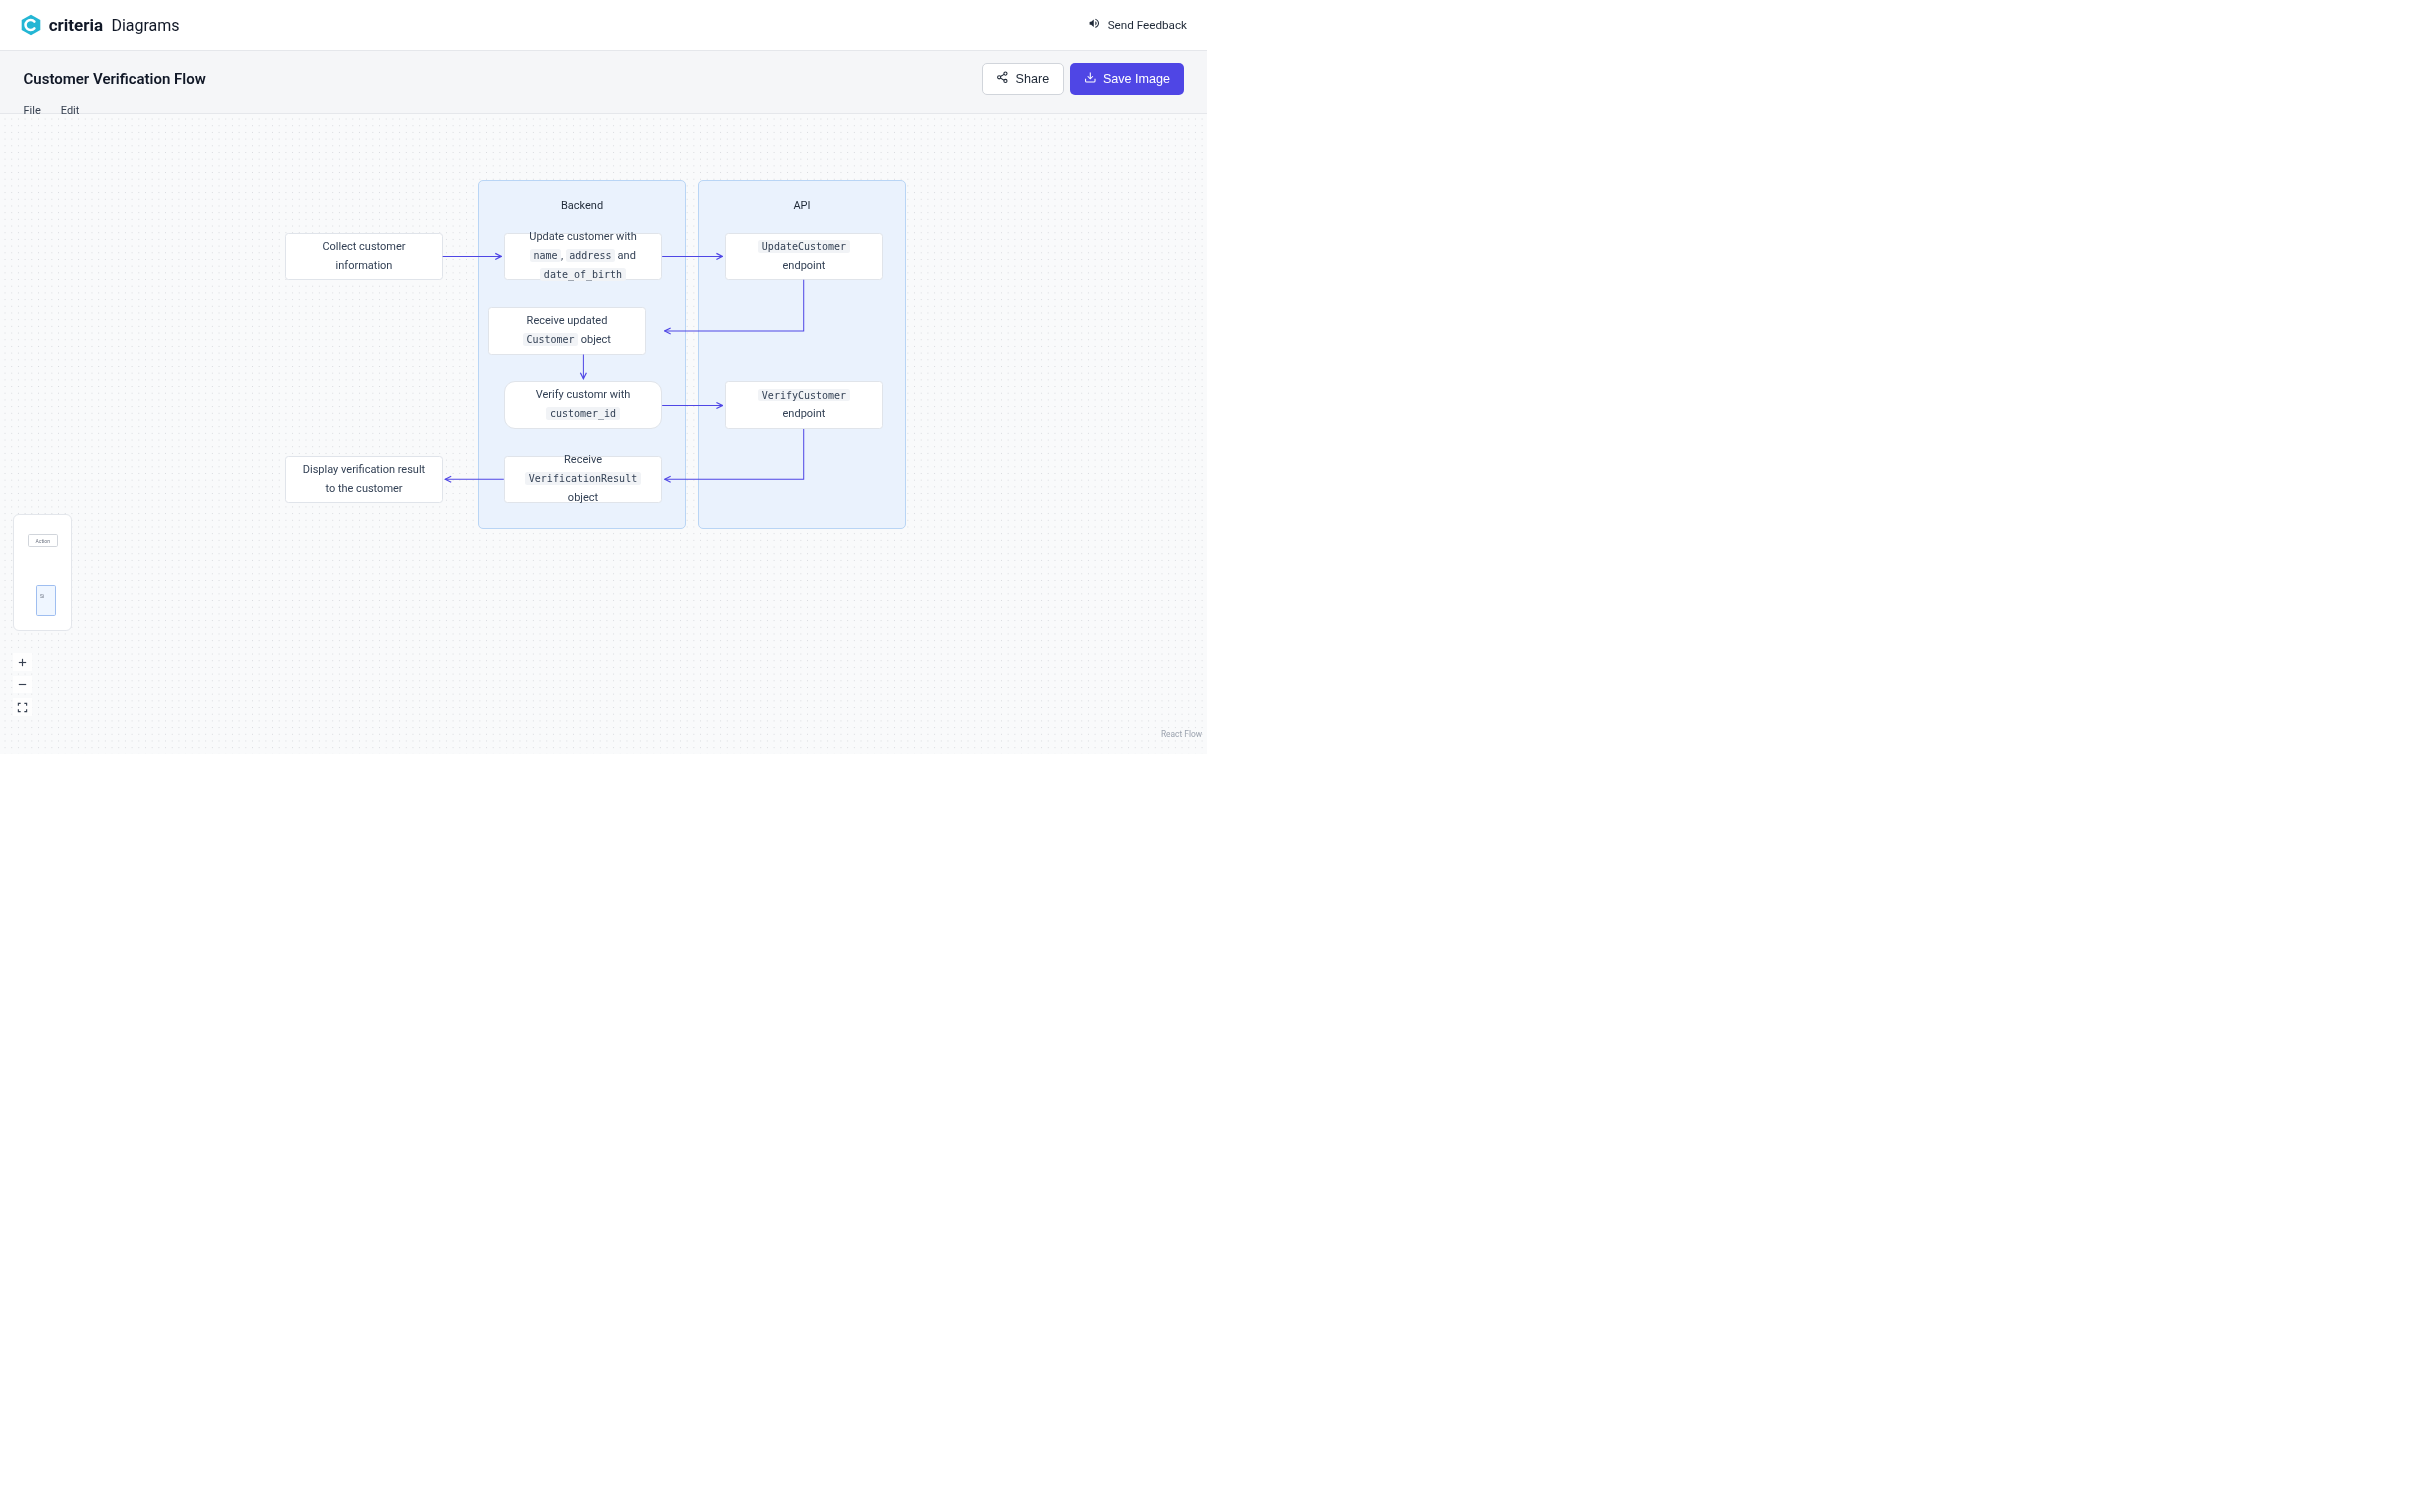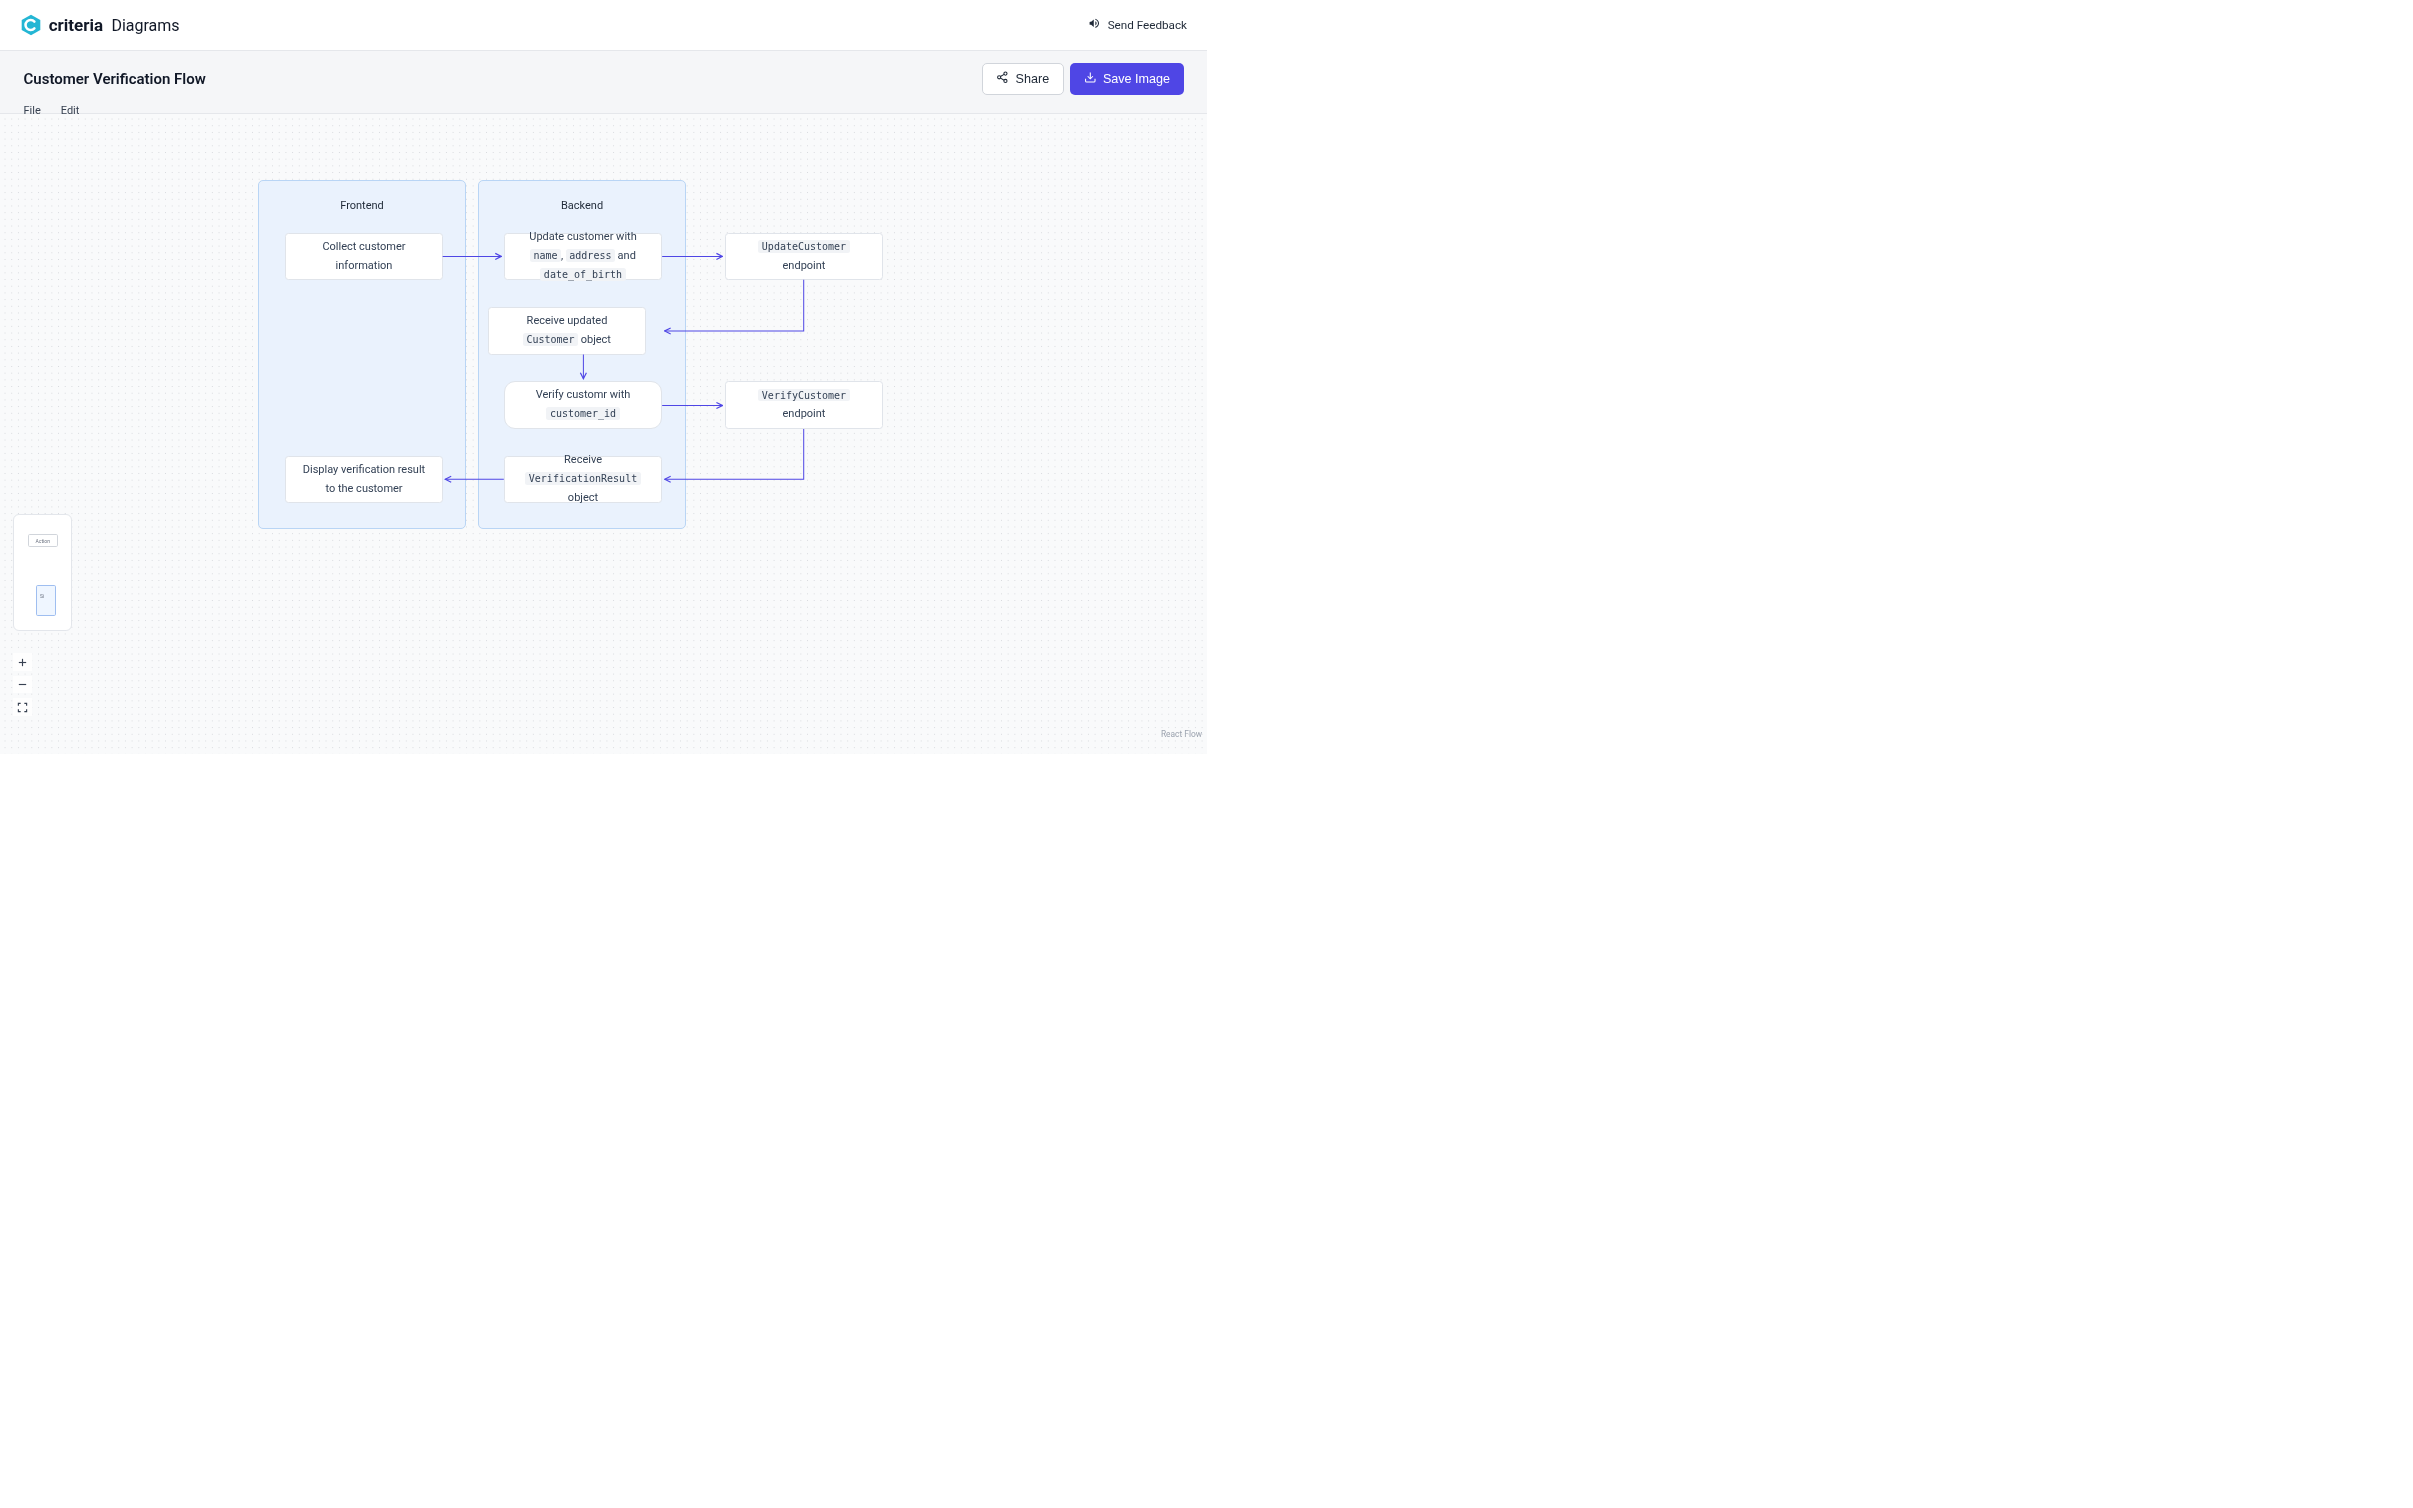--- a/index.html
+++ b/index.html
@@ -280,25 +280,25 @@
     </div>
   </div>
   <div class="menu-row">
     <span class="menu-item">File</span>
     <span class="menu-item">Edit</span>
   </div>
 </div>
 
 <div class="canvas">
 
-  <div class="lane" style="left:258px; top:66px; width:208px; height:349px;">
-    <div class="lane-title">Frontend</div>
-  </div>
   <div class="lane" style="left:478px; top:66px; width:208px; height:349px;">
     <div class="lane-title">Backend</div>
+  </div>
+  <div class="lane" style="left:698px; top:66px; width:208px; height:349px;">
+    <div class="lane-title">API</div>
   </div>
 
   <div class="node" style="left:285px; top:119px; width:158px; height:47px;">
     <span>Collect customer information</span>
   </div>
 
   <div class="node" style="left:504px; top:119px; width:158px; height:47px;">
     <span>
       <span>Update customer with </span><code>name</code><span>, </span><code>address</code><span> and </span><code>date_of_birth</code>
     </span>

